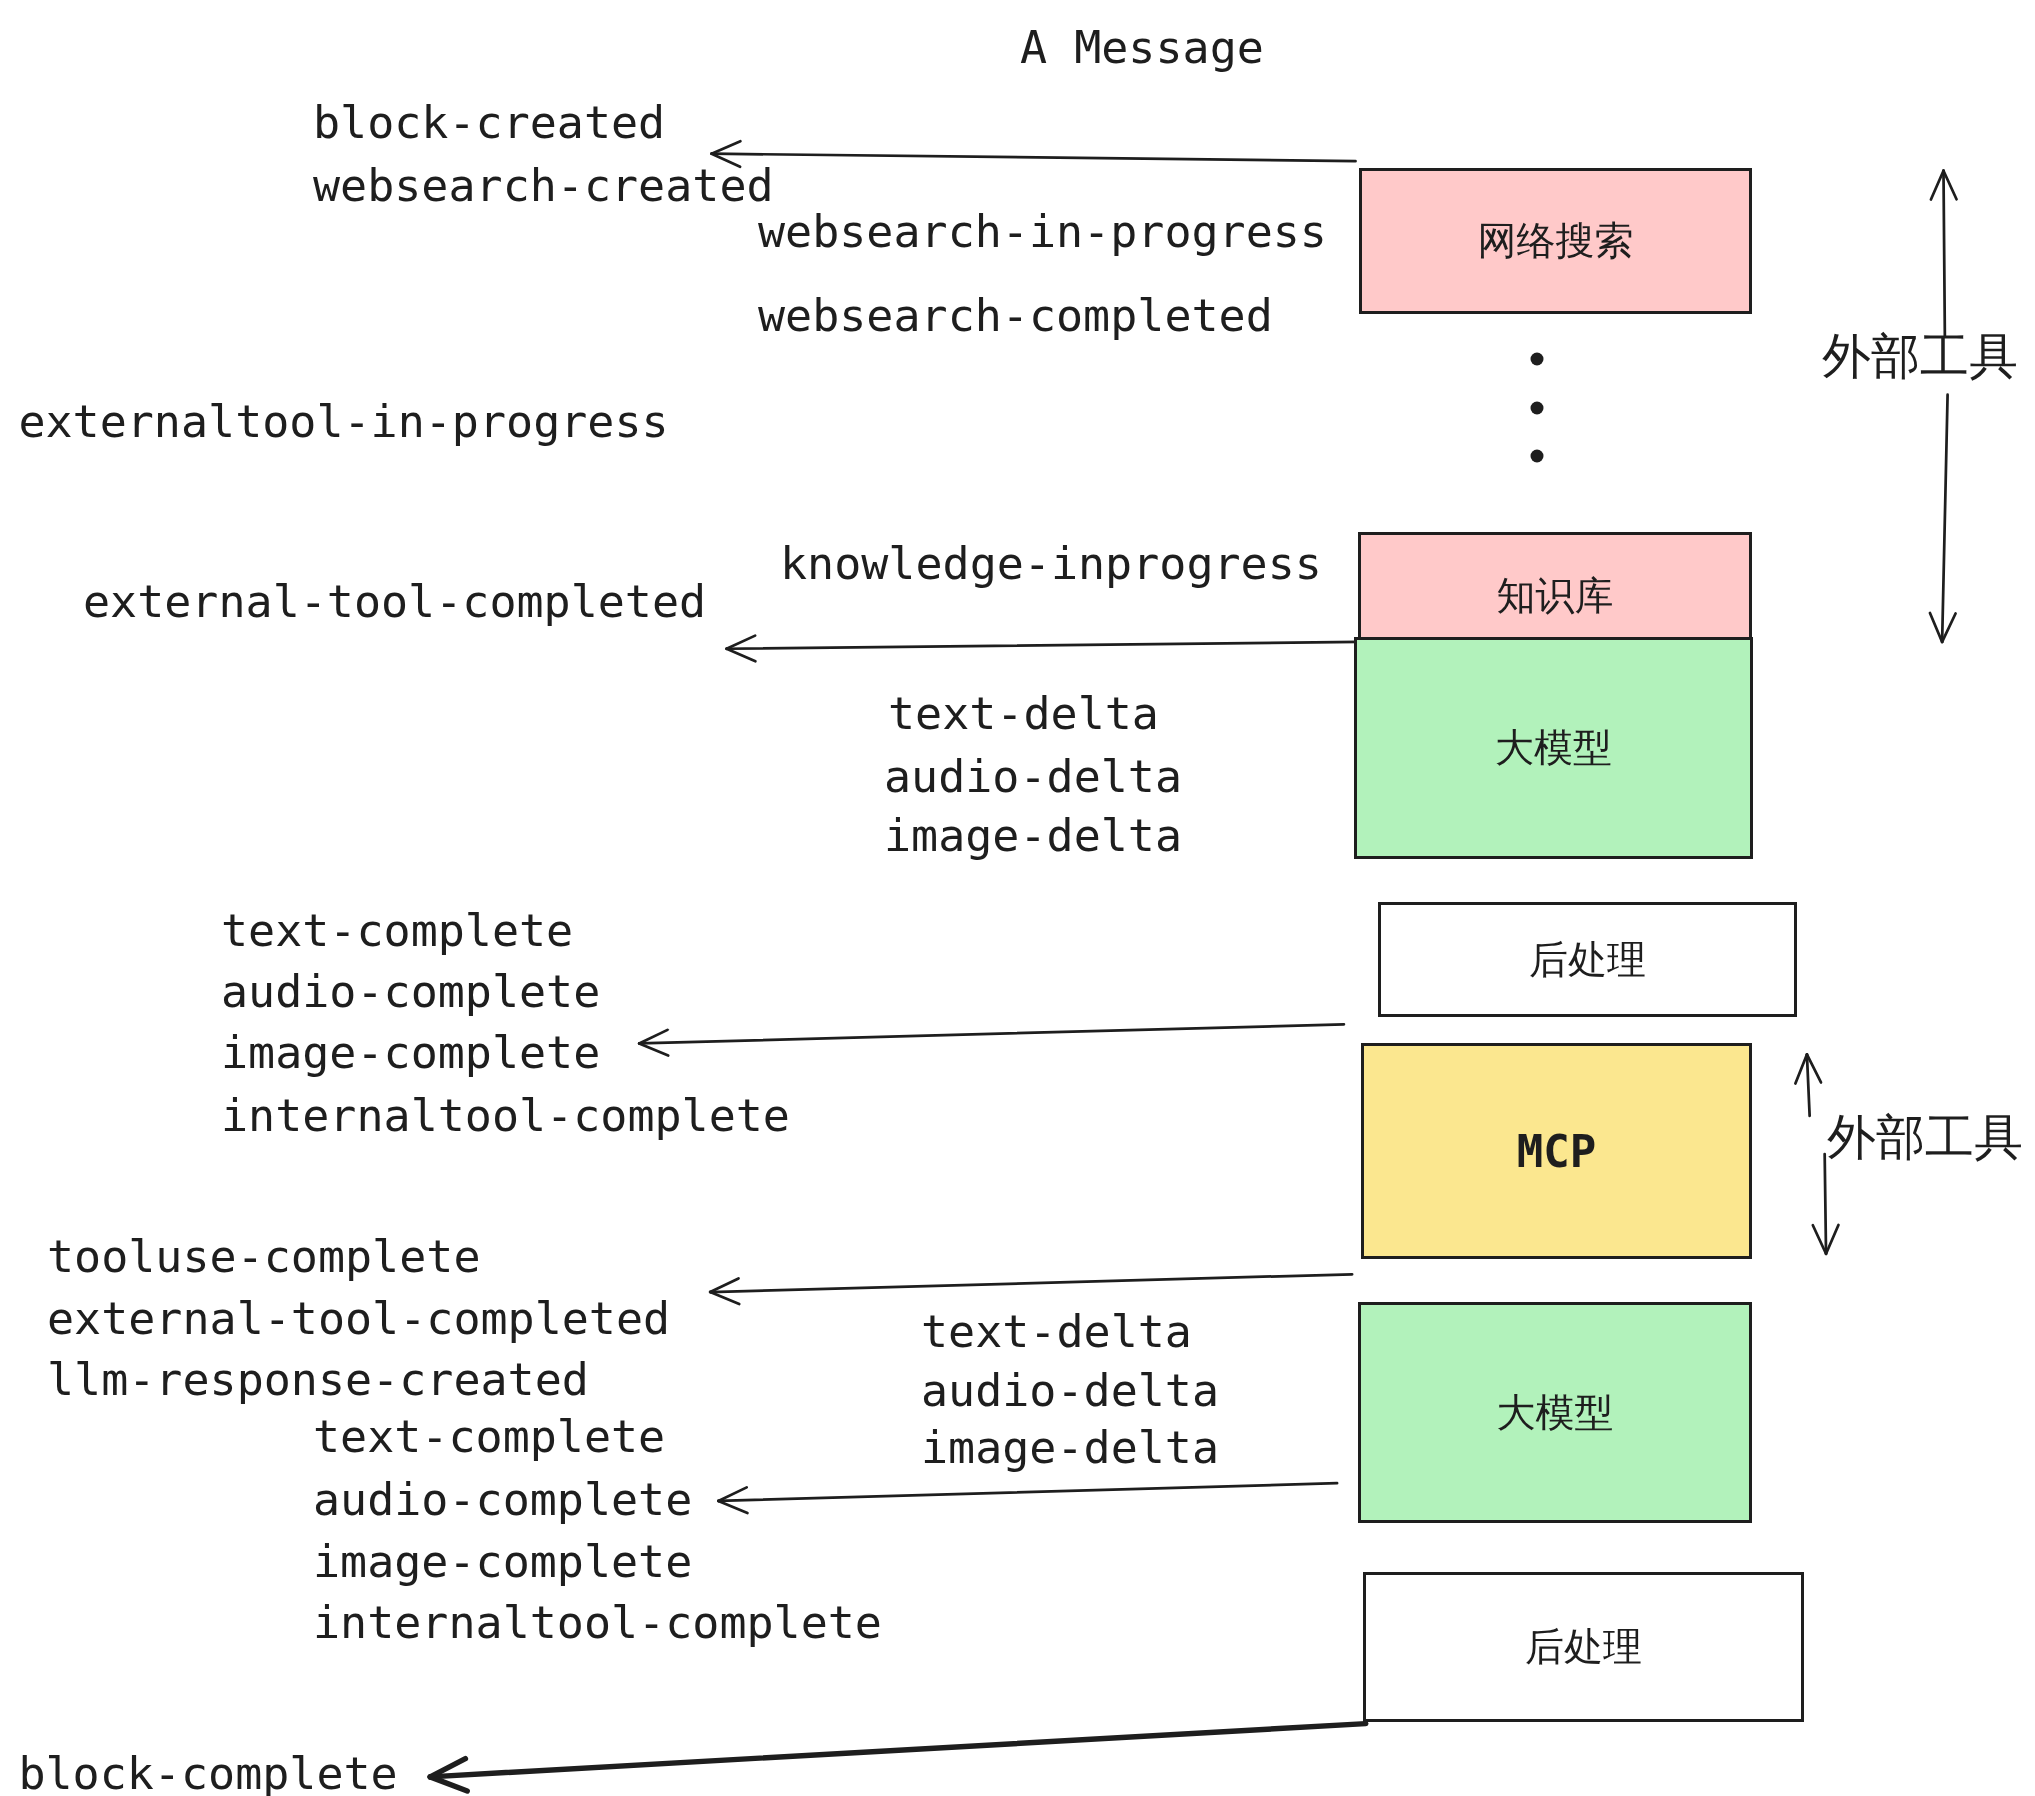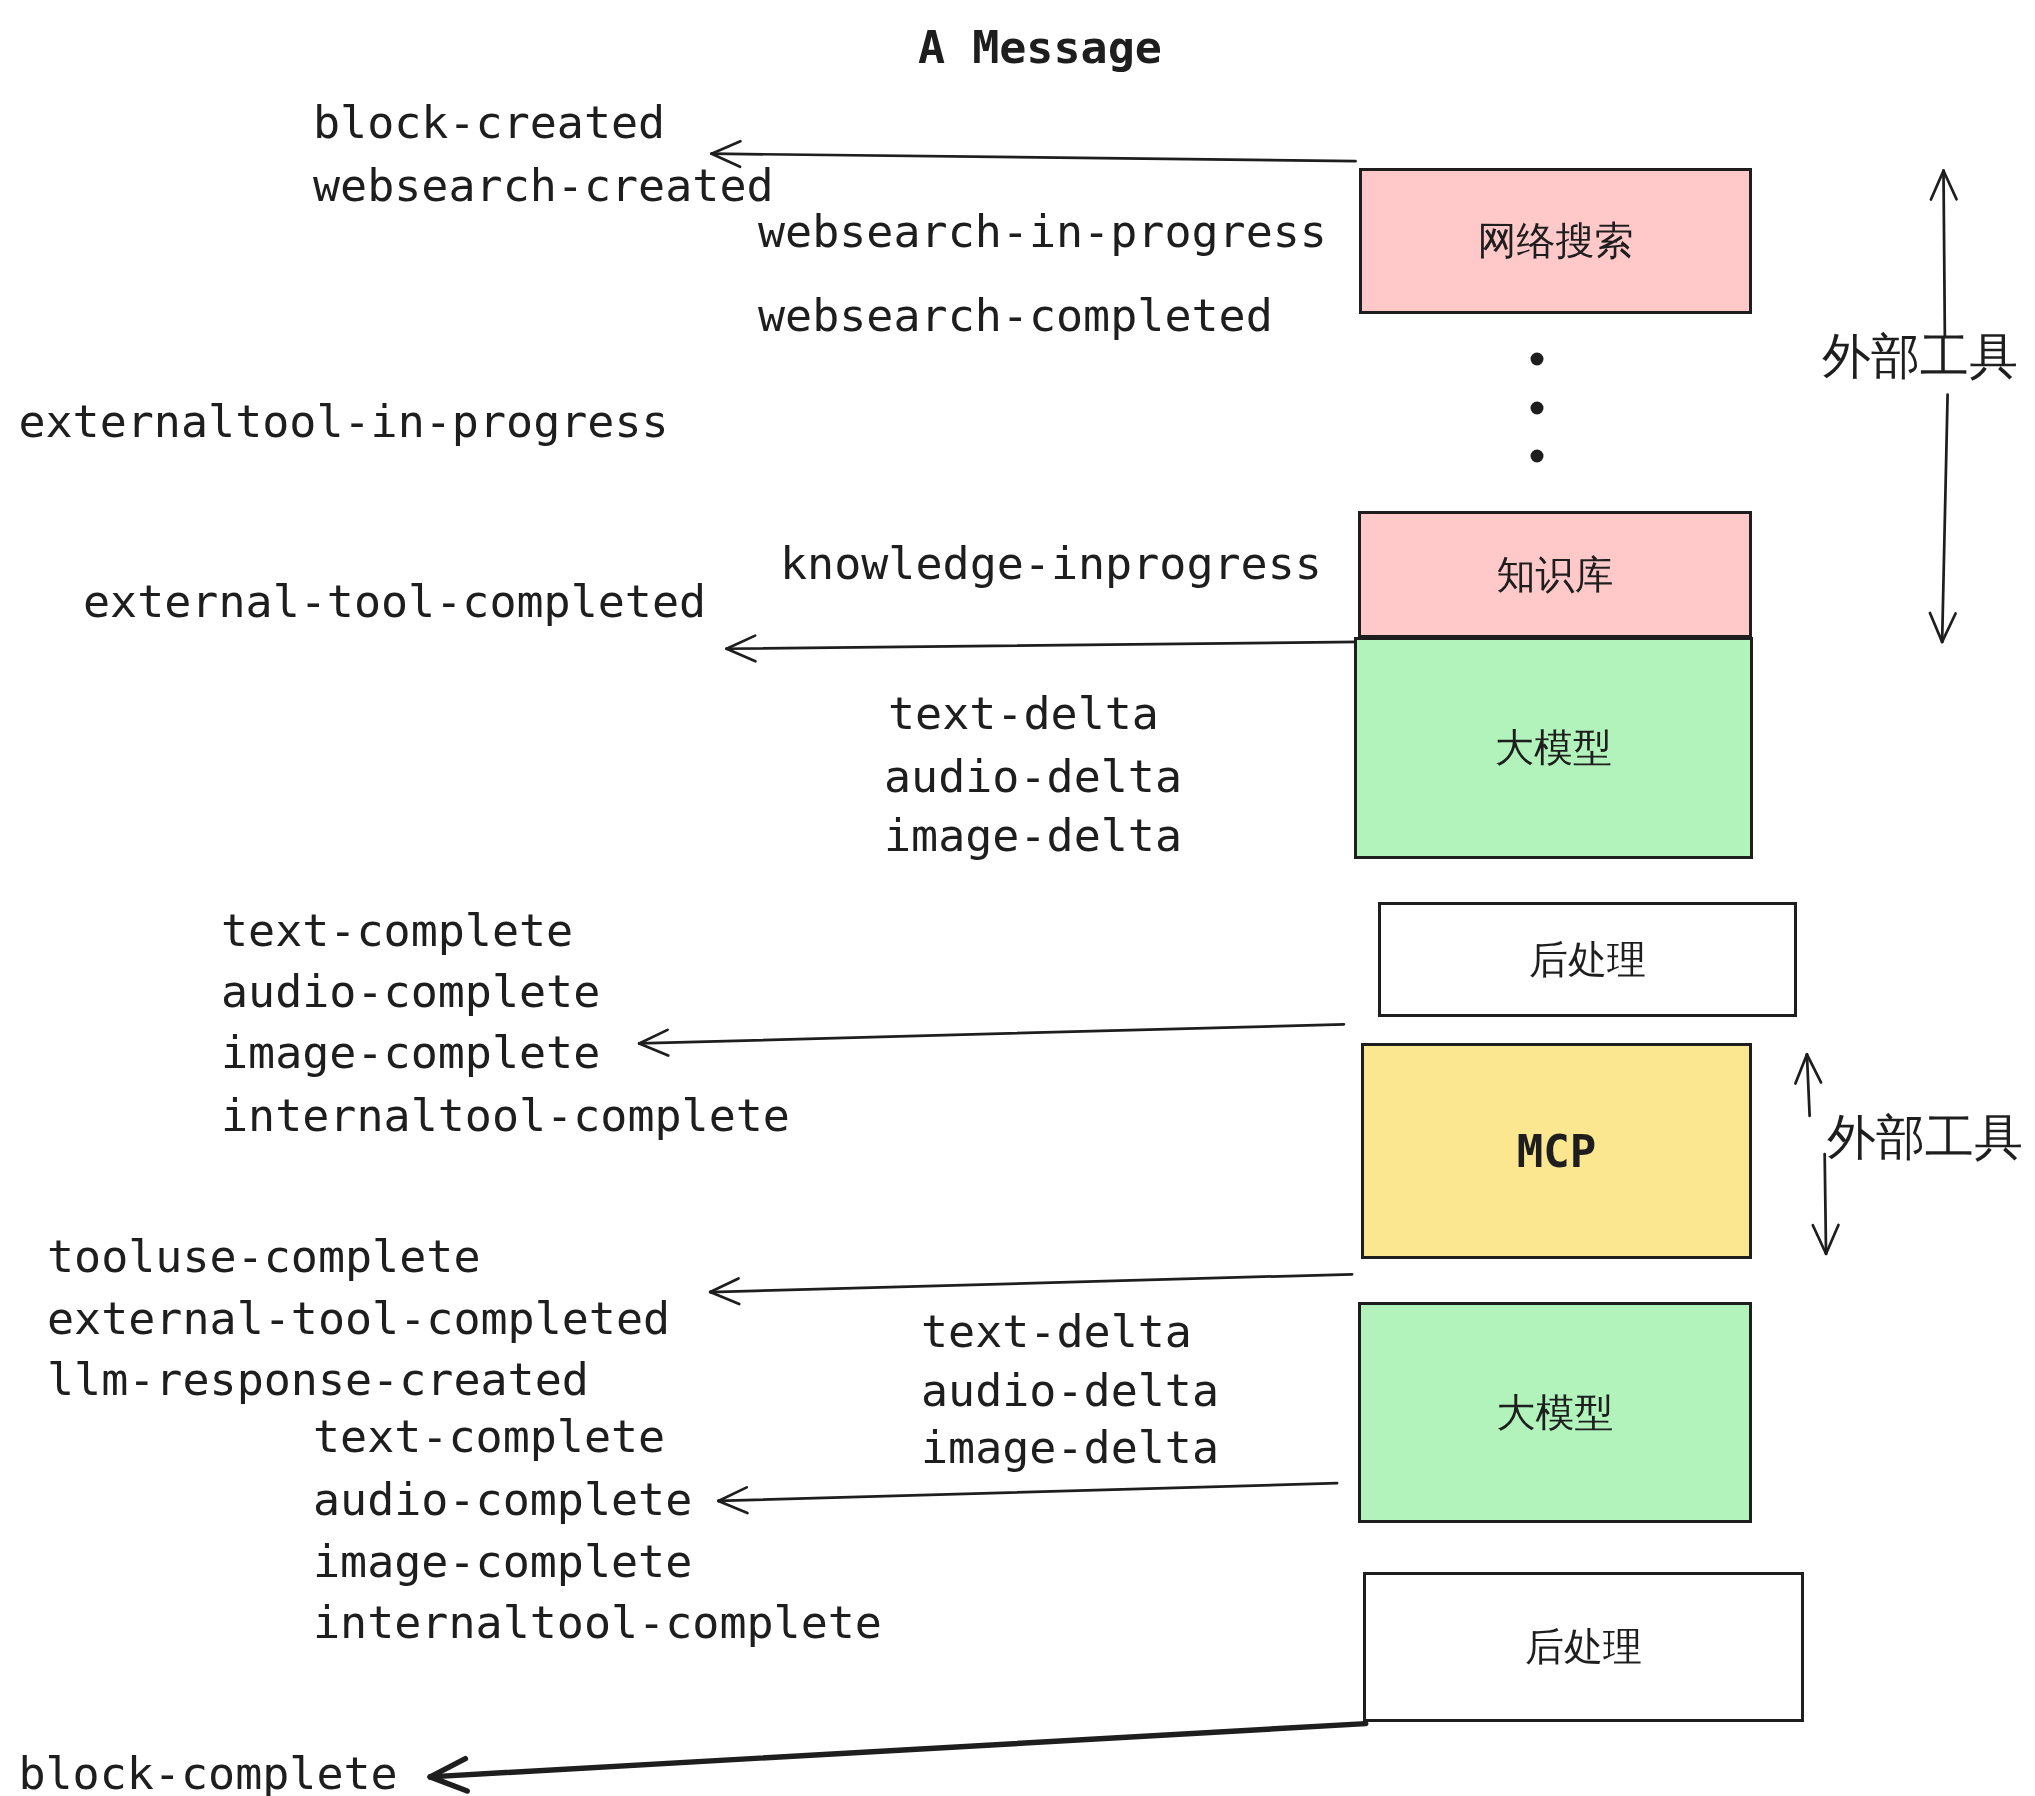--- a/index.html
+++ b/index.html
@@ -8,23 +8,23 @@
     width:2035px;
     height:1796px;
     background:#ffffff;
     color:#1e1e1e;
     font-family:"DejaVu Sans Mono","Liberation Mono",monospace;
     overflow:hidden;
   }
   #arrow-layer{position:absolute;left:0;top:0;width:2035px;height:1796px;}
   #title{
     position:absolute;
-    left:918px;top:20.5px;
+    left:1020px;top:20.5px;
     font-size:45px;
-    font-weight:bold;
+    font-weight:normal;
     white-space:nowrap;
   }
   .evt{
     position:absolute;
     transform:translateY(-50%);
     font-size:45px;
     line-height:1.1;
     white-space:nowrap;
   }
   .box{
@@ -112,21 +112,21 @@
       <g>
         <line x1="2672" y1="1690" x2="2674" y2="1836" stroke="#1e1e1e" stroke-width="4" stroke-linecap="round"></line>
         <line x1="2674" y1="1836" x2="2692.1799040557526" y2="1793.7449282508758" stroke="#1e1e1e" stroke-width="4" stroke-linecap="round"></line>
         <line x1="2674" y1="1836" x2="2654.6694616727164" y2="1794.2587699273558" stroke="#1e1e1e" stroke-width="4" stroke-linecap="round"></line>
       </g>
     </svg>
   <div id="title">A Message</div>
 <div class="box" style="left: 1359px; top: 168px; width: 393px; height: 146px; background: rgb(255, 201, 201);">
       <span class="lbl-cjk">网络搜索</span>
     </div>
-    <div class="box" style="left: 1358px; top: 511px; width: 394px; height: 127px; background: rgb(255, 201, 201);">
+    <div class="box" style="left: 1358px; top: 532px; width: 394px; height: 127px; background: rgb(255, 201, 201);">
       <span class="lbl-cjk">知识库</span>
     </div>
     <div class="box" style="left: 1354px; top: 637px; width: 399px; height: 222px; background: rgb(178, 242, 187);">
       <span class="lbl-cjk">大模型</span>
     </div>
     <div class="box" style="left: 1378px; top: 902px; width: 419px; height: 115px; background: rgb(255, 255, 255);">
       <span class="lbl-cjk">后处理</span>
     </div>
     <div class="box" style="left: 1361px; top: 1043px; width: 391px; height: 216px; background: rgb(251, 231, 143);">
       <span class="lbl-mono">MCP</span>

